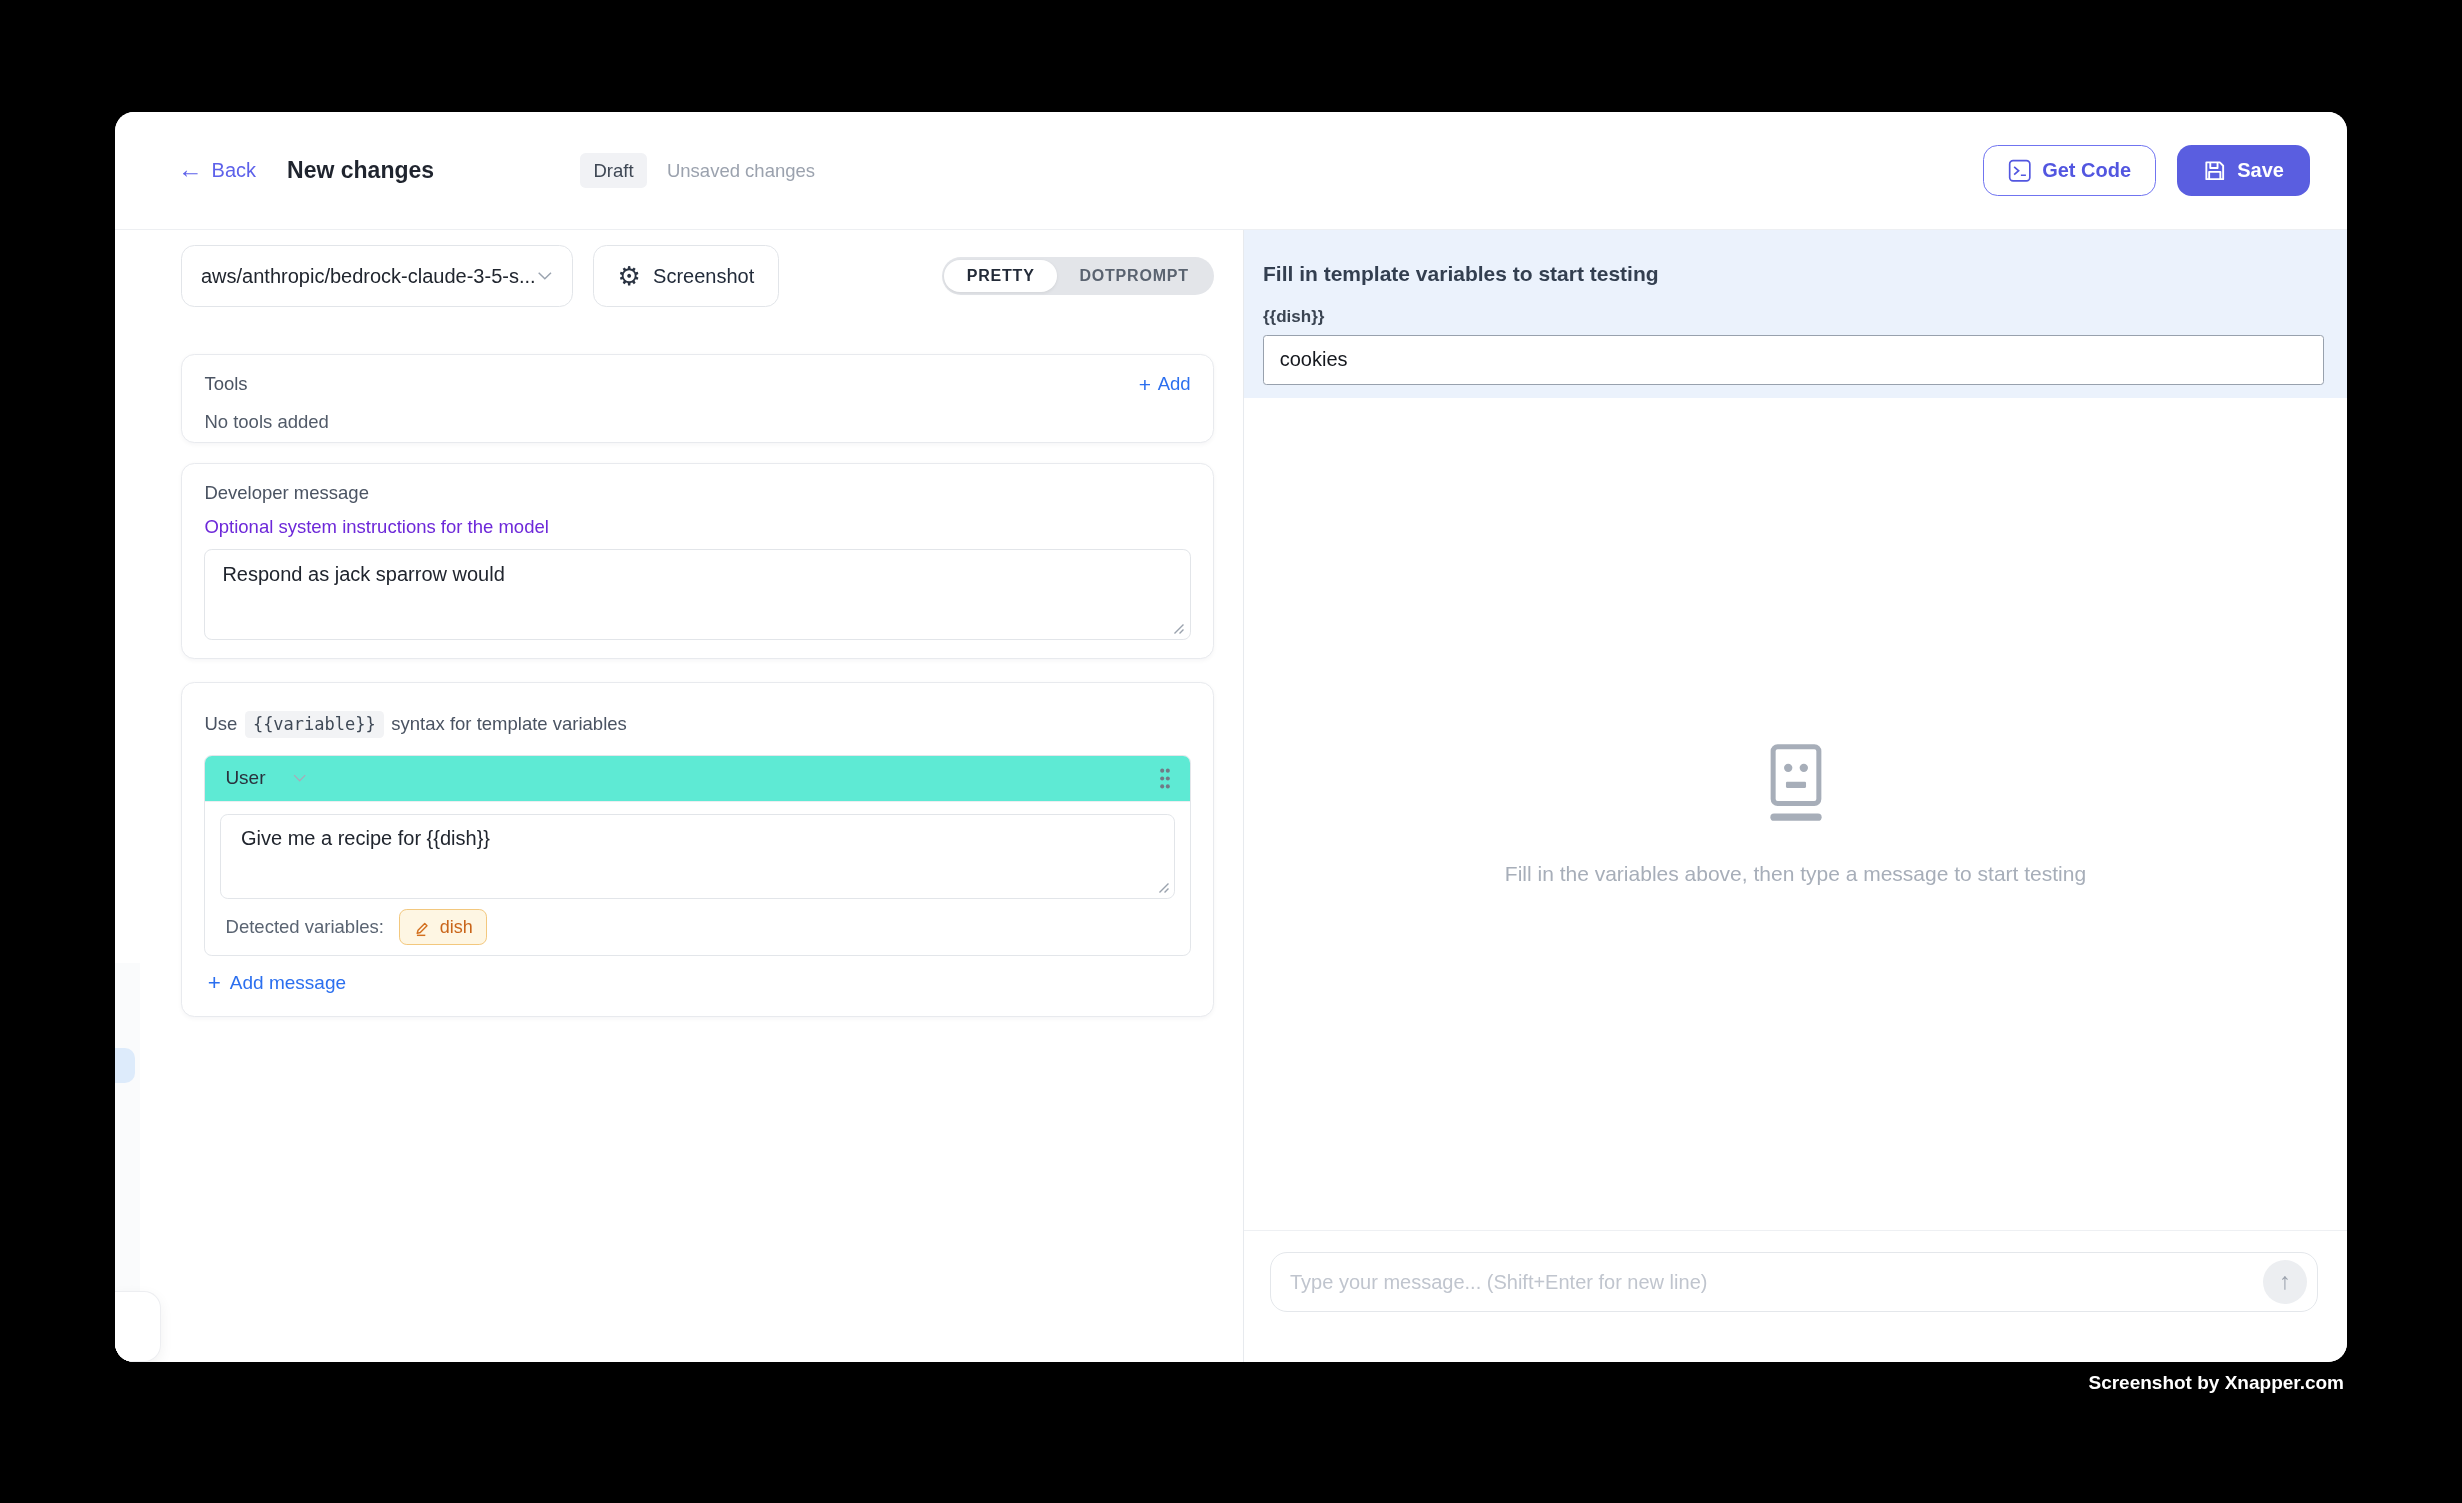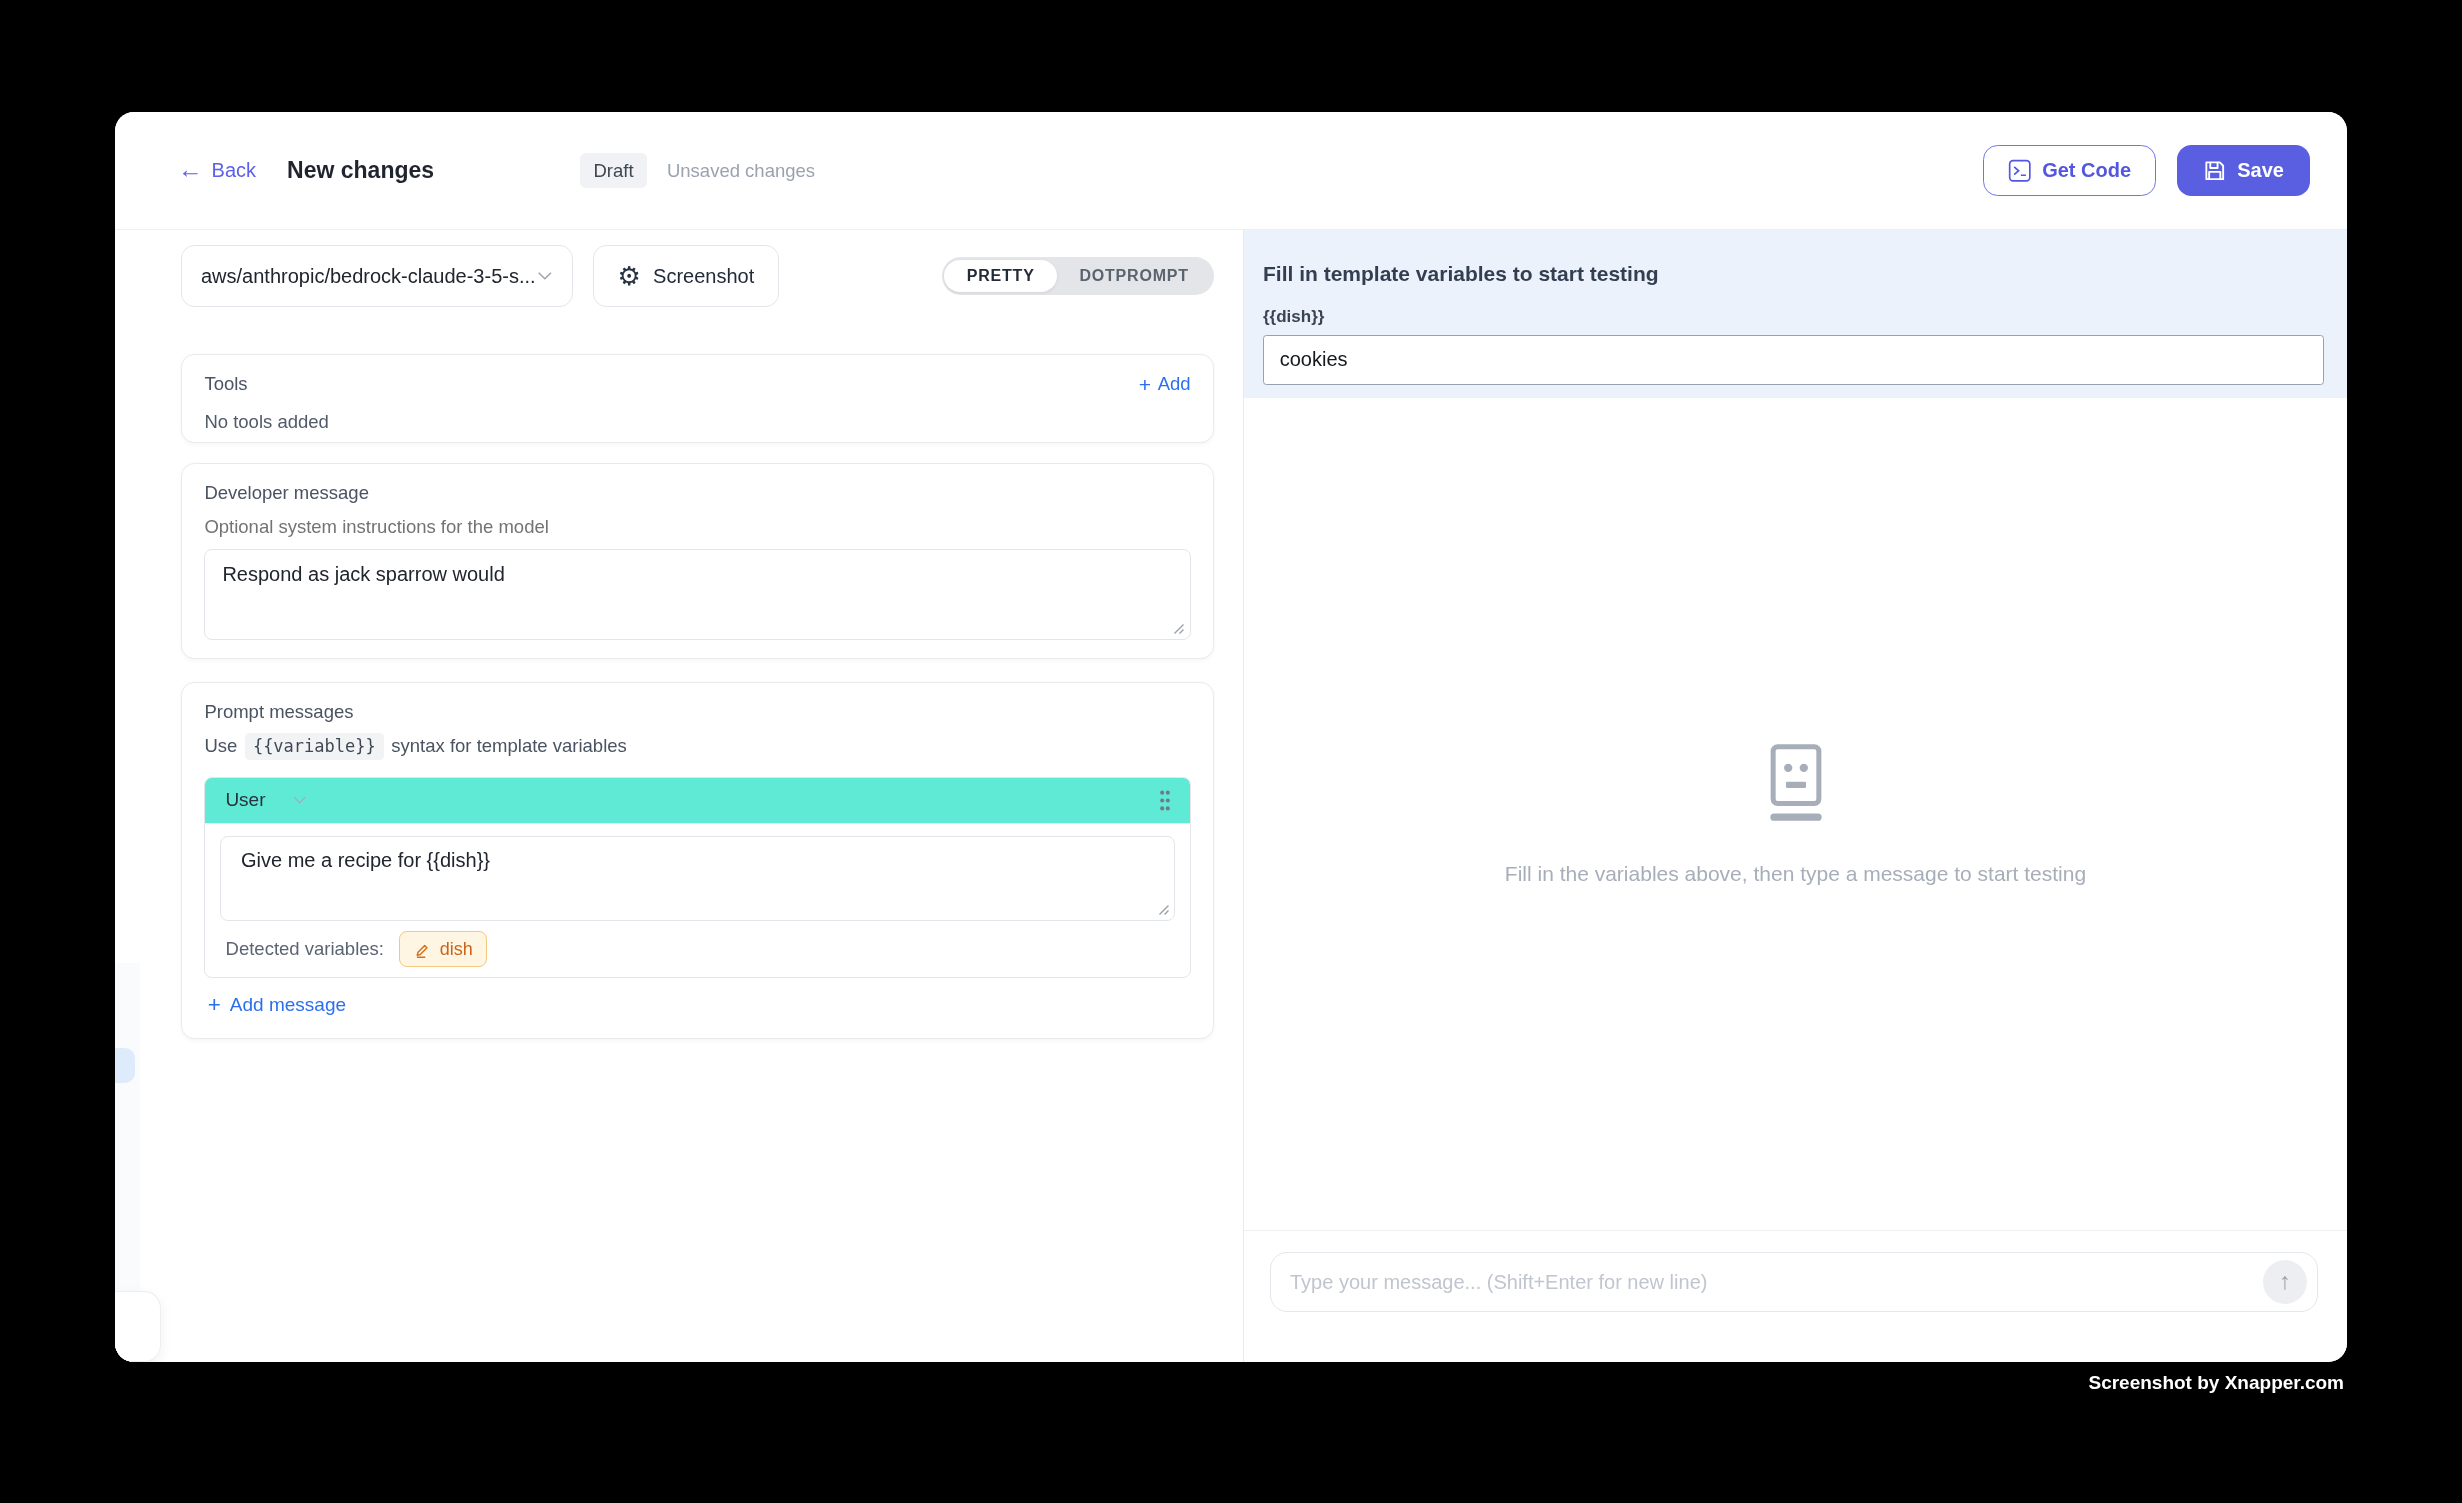--- a/index.html
+++ b/index.html
@@ -73,21 +73,21 @@
   .card.tools { margin-top:47px; height:89px; }
   .card.dev { margin-top:20px; }
   .card.prompts { margin-top:22.4px; }
   .card-title { font-size:18.5px; color:#4a5362; }
   .tools-head { display:flex; align-items:center; }
   .add-link { margin-left:auto; display:flex; align-items:center; gap:6.7px; color:#2b6fef; cursor:pointer; }
   .add-link .plus { font-size:21px; line-height:1; }
   .add-link .lbl { font-size:18.5px; font-weight:500; }
   .tools-empty { margin-top:15.7px; font-size:18.5px; color:#515a68; }
 
-  .card-sub { margin-top:12.3px; font-size:18.5px; color:#737373; }
+  .card-sub { margin-top:12.3px; font-size:18.5px; color:#6d28d9; }
   .ta-wrap { position:relative; margin-top:11.2px; }
   .ta {
     width:100%; border:1.1px solid #e2e5e9; border-radius:7.8px; background:#fff; resize:none;
     font-family:"Liberation Sans", sans-serif; font-size:20px; color:#20252e;
     padding:12.3px 17px; outline:none; display:block;
   }
   .ta.dev-ta { height:91px; }
   .ta.msg-ta { height:85px;padding-left:20px; }
   .resize-handle { position:absolute; right:5.6px; bottom:5.6px; }
 
@@ -236,21 +236,20 @@
           <span class="resize-handle">
             <svg width="14.6" height="14.6" viewBox="0 0 26 26" stroke="#9aa2ad" stroke-width="2.4">
               <line x1="24" y1="8" x2="8" y2="24"></line>
               <line x1="24" y1="17" x2="17" y2="24"></line>
             </svg>
           </span>
         </div>
       </div>
 
       <div class="card prompts">
-        <div class="card-title">Prompt messages</div>
         <div class="hint-line">
           <span>Use</span>
           <span class="code-chip">{{variable}}</span>
           <span>syntax for template variables</span>
         </div>
 
         <div class="msg-block">
           <div class="msg-head">
             <div class="role-select">
               <span class="lbl">User</span>

